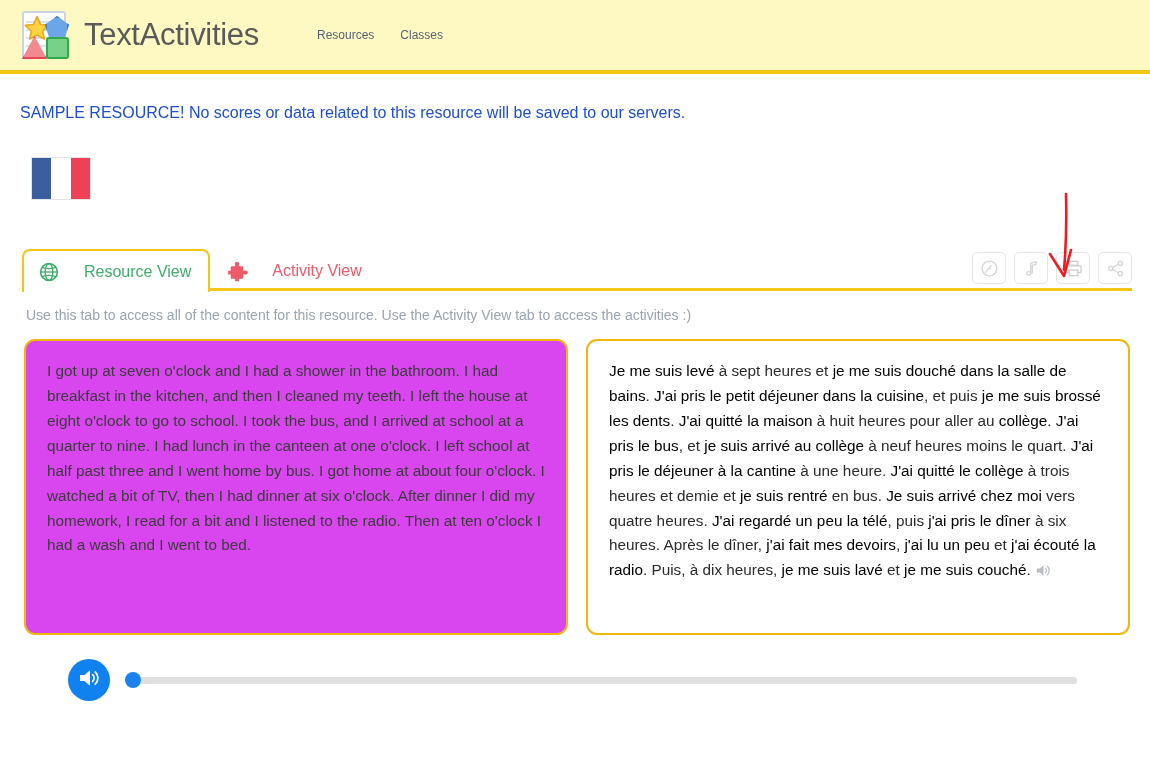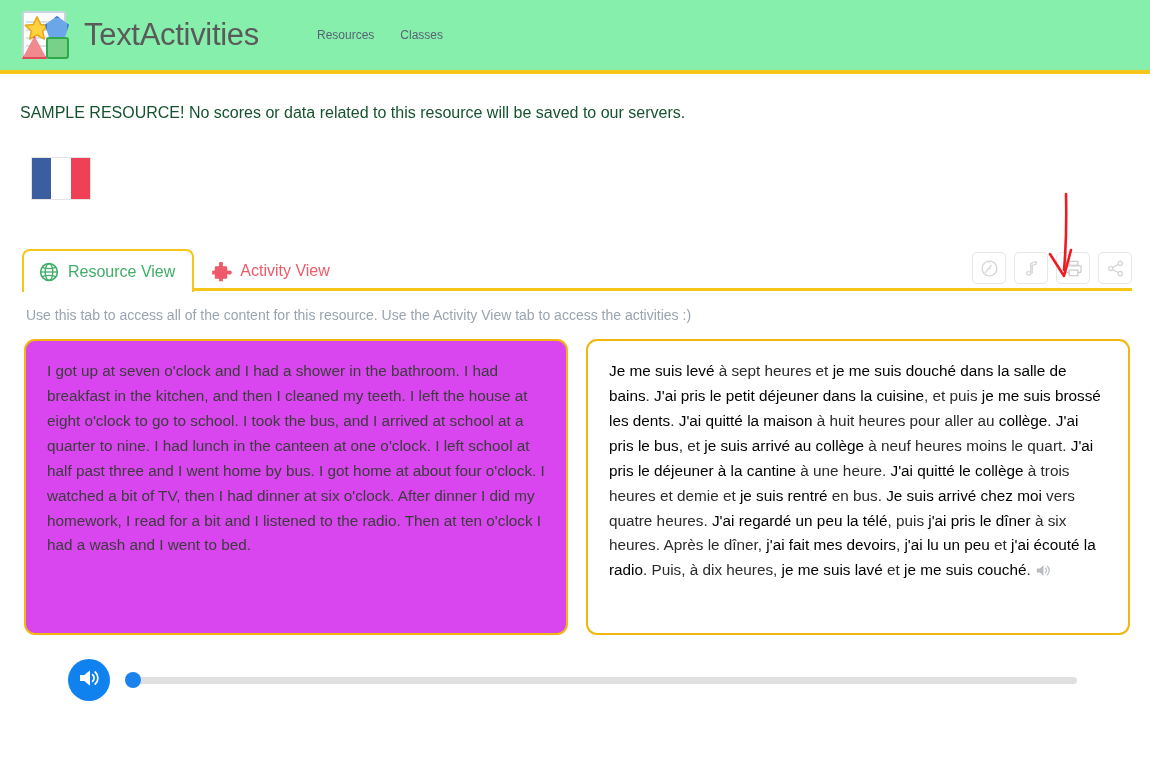--- a/index.html
+++ b/index.html
@@ -8,21 +8,21 @@
     width: 1150px; height: 765px;
     background: #ffffff;
     font-family: "Liberation Sans", sans-serif;
     overflow: hidden;
   }
 
   
   .header {
     position: relative;
     height: 74px;
-    background: #86efac;
+    background: #fef9c3;
     border-bottom: 4px solid #f5c518;
     display: flex;
     align-items: center;
     padding: 0 18px;
   }
   .brand { display: flex; align-items: center; gap: 10px; }
   .logo-mark {
     width: 56px; height: 52px;
     position: relative;
     flex: 0 0 auto;
@@ -88,21 +88,21 @@
     width: 0; height: 0;
     border-left: 5px solid transparent;
     border-right: 5px solid transparent;
     border-top: 6px solid #566573;
   }
 
   
   .sample-banner {
     padding: 30px 2px 0 20px;
     font-size: 16px;
-    color: #14532d;
+    color: #1d4ed8;
   }
 
   
   .title-row {
     display: flex; align-items: center; gap: 18px;
     padding: 36px 0 0 32px;
   }
   .flag {
     width: 58px; height: 41px;
     display: flex;
@@ -121,21 +121,21 @@
 
   
   .tabs-wrap {
     position: relative;
     margin: 46px 0 0 0;
     padding: 0 18px 0 22px;
     height: 46px;
   }
   .tabs-row { display: flex; align-items: flex-end; height: 46px; position: relative; z-index: 2; }
   .tab {
-    display: flex; align-items: center; gap: 9px;
+    display: flex; align-items: center; gap: 25px;
     padding: 11px 17px 10px 15px;
     font-size: 16px;
     cursor: pointer;
     background: transparent;
     border: 2px solid transparent;
     border-bottom: none;
     border-radius: 8px 8px 0 0;
     position: relative;
   }
   .tab.active {

